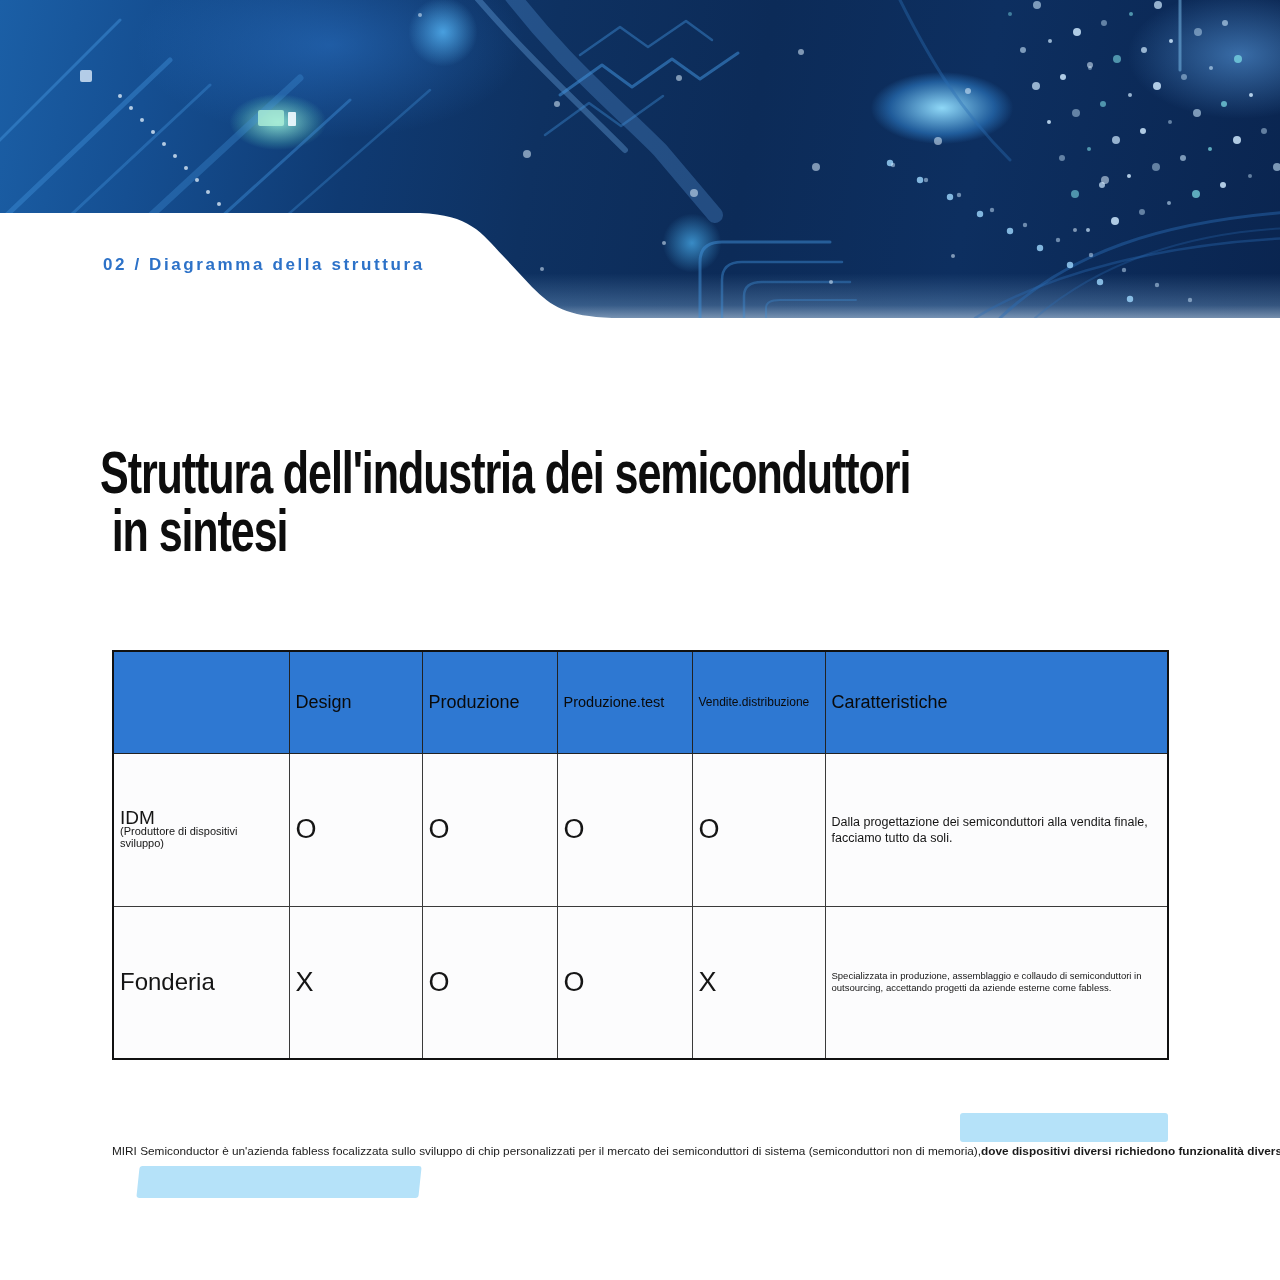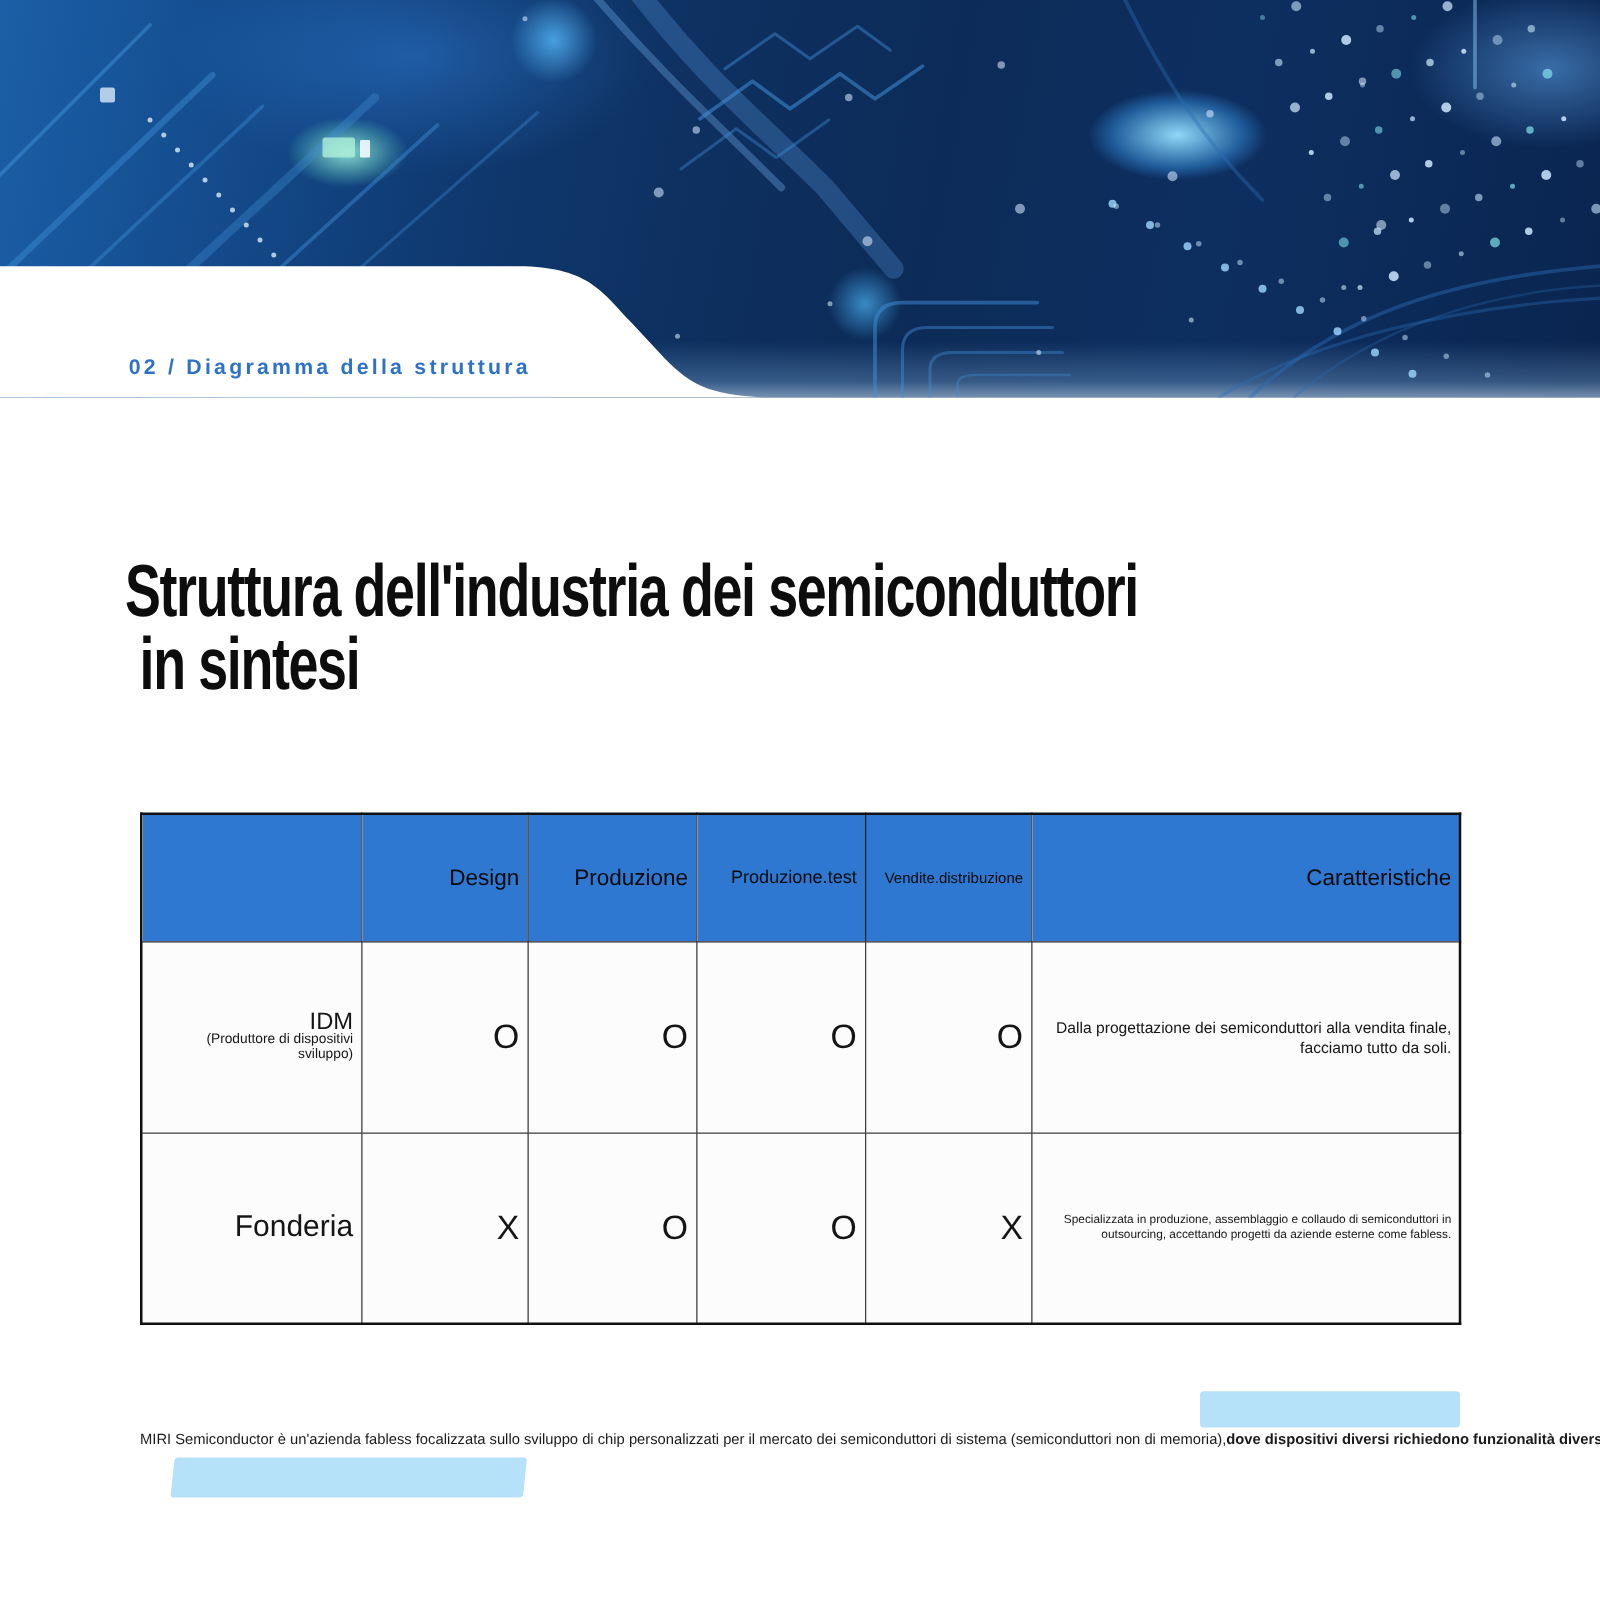--- a/index.html
+++ b/index.html
@@ -20,21 +20,21 @@
       radial-gradient(ellipse 270px 130px at 330px 45px, rgba(50,130,220,.45), rgba(50,130,220,0) 72%),
       radial-gradient(ellipse 200px 90px at 80px 280px, rgba(45,125,210,.5), rgba(45,125,210,0) 75%),
       linear-gradient(to bottom, rgba(255,255,255,0) 86%, rgba(150,195,235,.30) 96%, rgba(205,228,248,.55) 100%),
       linear-gradient(100deg, #1b5fa6 0%, #154f92 12%, #0f3a72 28%, #0e3161 42%, #0c2b58 58%, #0d2f60 75%, #0a2550 100%);
   }
   .banner svg{position:absolute;left:0;top:0;}
   .banner-cutout{position:absolute;left:0;top:0;pointer-events:none;}
 
   
   .breadcrumb{
-    position:absolute; left:103px; top:284px;
+    position:absolute; left:103px; top:255px;
     font-size:17px; font-weight:700; letter-spacing:2.6px; color:#2d72c8;
     white-space:nowrap;
   }
 
   
   .title{
     position:absolute; left:100px; top:444px; width:1400px;
     color:#0d0d0d; font-weight:700; font-size:59px; line-height:58px;
     letter-spacing:-1.5px;
     transform:scaleX(.73); transform-origin:left top;
@@ -43,21 +43,21 @@
   .title .line2{padding-left:16px;}
 
   
   .struct-table{
     position:absolute; left:112px; top:650px;
     border-collapse:collapse; table-layout:fixed;
     width:1055px; height:410px;
     background:#fcfcfd;
   }
   .struct-table td, .struct-table th{
-    border:1.5px solid #3a3a3a; text-align:right; vertical-align:middle;
+    border:1.5px solid #3a3a3a; text-align:left; vertical-align:middle;
     color:#151515; padding:2px 6px; overflow:hidden;
   }
   .struct-table{border:2px solid #111;}
   .struct-table tr.head th{
     background:#2e78d2; color:#0a0a0a; font-weight:500; border-color:#222;
   }
   tr.head{height:75px;}
   tr.body-row{height:112px;}
   .h-lg{font-size:18px;}
   .h-md{font-size:14.5px;}

